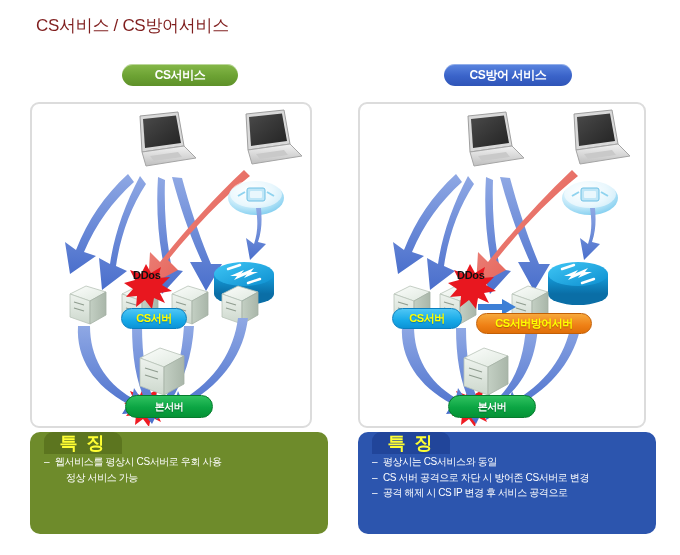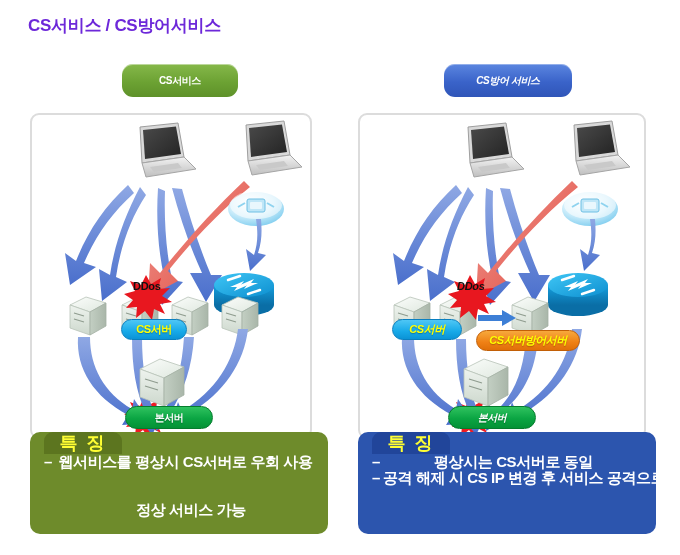--- a/index.html
+++ b/index.html
@@ -2,34 +2,34 @@
 <html><head>
 <meta charset="utf-8">
 <style>
   html,body{margin:0;padding:0;}
   body{
     width:680px;height:555px;background:#ffffff;
     font-family:"Liberation Sans","DejaVu Sans",sans-serif;
     overflow:hidden;position:relative;
   }
   .page-title{
-    position:absolute;left:28px;top:14px;
-    font-size:17px;font-weight:bold;color:#6d28d9;letter-spacing:-0.3px;
+    position:absolute;left:36px;top:14px;
+    font-size:17px;font-weight:normal;color:#7f1d1d;letter-spacing:-0.3px;
     white-space:nowrap;
   }
 
   
   .col{position:absolute;top:64px;width:300px;}
   .col-left{left:30px;}
-  .col-right{left:358px;font-style:italic;}
+  .col-right{left:358px;}
 
   
   .hdr-pill{
-    position:relative;margin:0 auto;width:116px;height:33px;border-radius:11px;
-    color:#ffffff;font-size:10px;font-weight:bold;
+    position:relative;margin:0 auto;width:116px;height:22px;border-radius:11px;
+    color:#ffffff;font-size:12px;font-weight:bold;
     display:flex;align-items:center;justify-content:center;
     letter-spacing:-0.4px;white-space:nowrap;
   }
   .hdr-green{background:linear-gradient(180deg,#86b84a 0%,#6ca233 55%,#5e9129 100%);
              box-shadow:inset 0 1px 0 rgba(255,255,255,.45);}
   .hdr-blue{background:linear-gradient(180deg,#5b86e0 0%,#3a63c9 55%,#2f55b8 100%);
             box-shadow:inset 0 1px 0 rgba(255,255,255,.35);width:128px;}
 
   
   .panel{
@@ -76,26 +76,26 @@
   .feat-tab{
     position:absolute;left:14px;top:-0px;width:78px;height:22px;
     border-radius:9px 9px 0 0;
     display:flex;align-items:center;justify-content:center;
     font-size:18px;font-weight:bold;color:#ffff33;letter-spacing:2px;
   }
   .tab-left{background:#5c751f;}
   .tab-right{background:#21459a;}
   .feat ul{margin:0;padding:0;list-style:none;}
   .feat li{
-    color:#ffffff;font-size:15px;font-weight:bold;line-height:15.5px;
+    color:#ffffff;font-size:10px;font-weight:normal;line-height:15.5px;
     letter-spacing:-0.4px;white-space:nowrap;
-    padding-left:11px;position:relative;text-align:center;
+    padding-left:11px;position:relative;
   }
   .feat li.dash:before{content:"–";position:absolute;left:0;top:0;}
-  .feat li.cont{padding-left:22px;margin-top:32px;}
+  .feat li.cont{padding-left:22px;}
 </style>
 </head>
 <body>
 
 <div class="page-title">CS서비스 / CS방어서비스</div>
 
 <div class="col col-left">
 
   <div class="hdr-pill hdr-green">CS서비스</div>
 
@@ -382,32 +382,33 @@
         <path d="M0,10 L20,0 L44,8 L24,19 Z" fill="url(#srvTopR)" stroke="#b7c3b7" stroke-width=".8"></path>
         <path d="M0,10 L24,19 L24,47 L0,38 Z" fill="url(#srvFrontR)" stroke="#b7c3b7" stroke-width=".8"></path>
         <path d="M24,19 L44,8 L44,36 L24,47 Z" fill="url(#srvSideR)" stroke="#a3b0a3" stroke-width=".8"></path>
         <path d="M5,20 L18,24 M5,27 L18,31" stroke="#8f9c8f" stroke-width="1.3"></path>
       </g>
     </svg>
 
     <div class="ddos-txt" style="left:97px;top:165px;">DDos</div>
 
     <div class="node-lbl lbl-cs" style="left:32px;top:204px;width:70px;">CS서버</div>
-    <div class="node-lbl lbl-def" style="left:116px;top:215px;width:104px;">CS서버방어서버</div>
+    <div class="node-lbl lbl-def" style="left:116px;top:209px;width:116px;">CS서버방어서버</div>
     <div class="node-lbl lbl-main" style="left:88px;top:291px;width:88px;">본서버</div>
   </div>
 </div>
 
 <div class="feat feat-left">
   <div class="feat-tab tab-left">특 징</div>
   <ul>
     <li class="dash">웹서비스를 평상시 CS서버로 우회 사용</li>
     <li class="cont">정상 서비스 가능</li>
   </ul>
 </div>
 
 <div class="feat feat-right">
   <div class="feat-tab tab-right">특 징</div>
   <ul>
-    <li class="dash">평상시는 CS서버로 동일</li>
+    <li class="dash">평상시는 CS서비스와 동일</li>
+    <li class="dash">CS 서버 공격으로 차단 시 방어존 CS서버로 변경</li>
     <li class="dash">공격 해제 시 CS IP 변경 후  서비스 공격으로</li>
   </ul>
 </div>
 
 </body></html>

